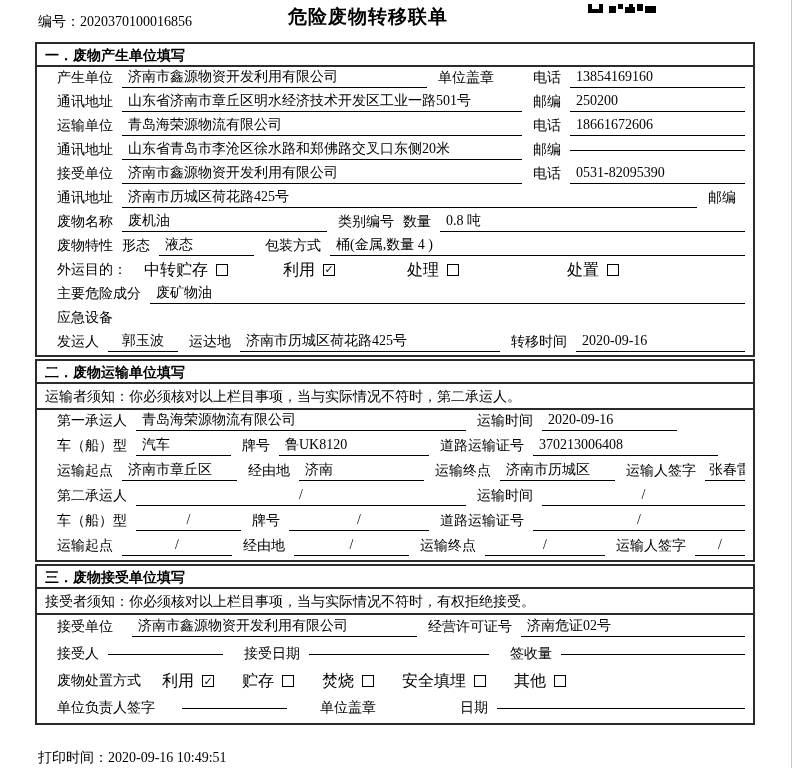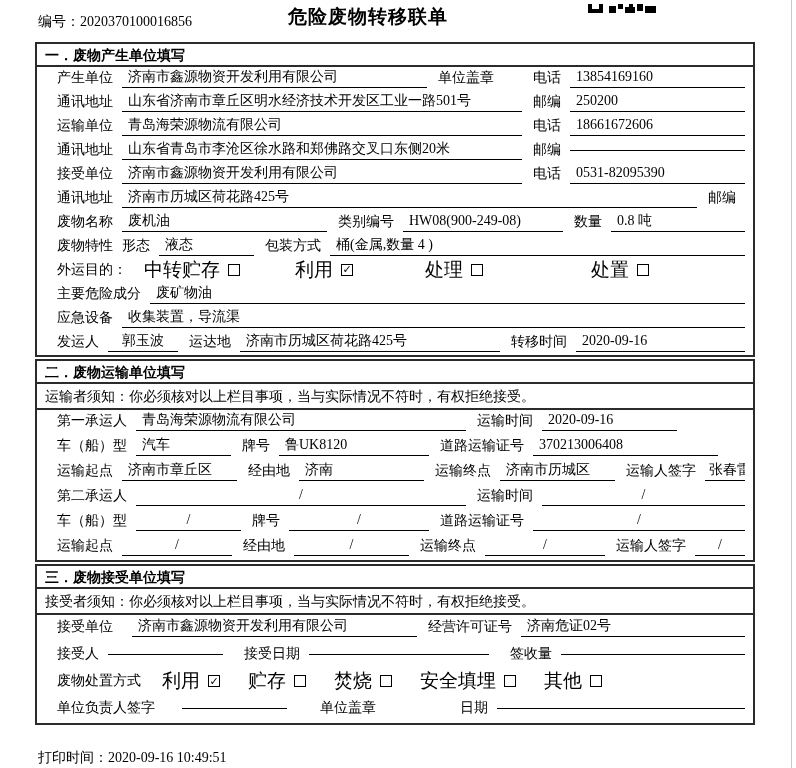--- a/index.html
+++ b/index.html
@@ -24,21 +24,21 @@
   .s1 .row { height:24px; }
   .s2 .row { height:25px; }
   .s3 .row { height:27px; }
   .lbl { font-size:14px; line-height:18px; white-space:nowrap; margin-right:9px; }
   .fld { font-size:14px; line-height:18px; border-bottom:1px solid #000;
     padding:0 4px 1px 6px; white-space:nowrap; overflow:hidden; margin-right:11px; }
   .fld:last-child { margin-right:0; }
   .fld.center { text-align:center; padding-left:4px; }
   .gap { flex:none; }
   .chk { display:inline-flex; align-items:center; white-space:nowrap; }
-  .chk-label { font-size:19px; line-height:18px; }
+  .chk-label { font-size:16px; line-height:18px; }
   .chk-box { width:12px; height:12px; border:1.5px solid #000; margin-left:8px;
     display:inline-flex; align-items:center; justify-content:center;
     font-size:11px; font-weight:bold; line-height:1;
     font-family:"DejaVu Sans",sans-serif; }
 
   .print-line { position:absolute; left:38px; top:749px; font-size:14px; }
 </style>
 </head>
 <body>
 
@@ -100,21 +100,20 @@
         </div>
         <div class="row">
           <span class="lbl">通讯地址</span>
           <span class="fld" style="flex: 1 1 0%;">济南市历城区荷花路425号</span>
           <span class="lbl">邮编</span>
         </div>
         <div class="row">
           <span class="lbl">废物名称</span>
           <span class="fld" style="width: 205px;">废机油</span>
           <span class="lbl">类别编号</span>
-          <span class="fld" style="width: 160px;">HW08(900-249-08)</span>
           <span class="lbl">数量</span>
           <span class="fld" style="flex: 1 1 0%;">0.8 吨</span>
         </div>
         <div class="row">
           <span class="lbl">废物特性</span>
           <span class="lbl">形态</span>
           <span class="fld" style="width: 95px;">液态</span>
           <span class="lbl">包装方式</span>
           <span class="fld" style="flex: 1 1 0%;">桶(金属,数量 4 )</span>
         </div>
@@ -140,34 +139,33 @@
             <span class="chk-label">处置</span>
             <span class="chk-box"></span>
           </span>
         </div>
         <div class="row">
           <span class="lbl">主要危险成分</span>
           <span class="fld" style="flex: 1 1 0%;">废矿物油</span>
         </div>
         <div class="row">
           <span class="lbl">应急设备</span>
-          <span class="fld" style="flex: 1 1 0%;">收集装置，导流渠</span>
         </div>
         <div class="row">
           <span class="lbl">发运人</span>
           <span class="fld center" style="width: 70px;">郭玉波</span>
           <span class="lbl">运达地</span>
           <span class="fld" style="width: 260px;">济南市历城区荷花路425号</span>
           <span class="lbl">转移时间</span>
           <span class="fld" style="flex: 1 1 0%;">2020-09-16</span>
         </div>
       </div>
       <div class="box s2">
         <div class="sec-title">二．废物运输单位填写</div>
-        <div class="sec-notice">运输者须知：你必须核对以上栏目事项，当与实际情况不符时，有权拒绝接受。</div>
+        <div class="sec-notice">运输者须知：你必须核对以上栏目事项，当与实际情况不符时，第二承运人。</div>
         <div class="row">
           <span class="lbl">第一承运人</span>
           <span class="fld" style="width: 330px;">青岛海荣源物流有限公司</span>
           <span class="lbl">运输时间</span>
           <span class="fld" style="width: 135px;">2020-09-16</span>
           <span class="gap" style="flex: 1 1 0%;"></span>
         </div>
         <div class="row">
           <span class="lbl">车（船）型</span>
           <span class="fld" style="width: 95px;">汽车</span>

